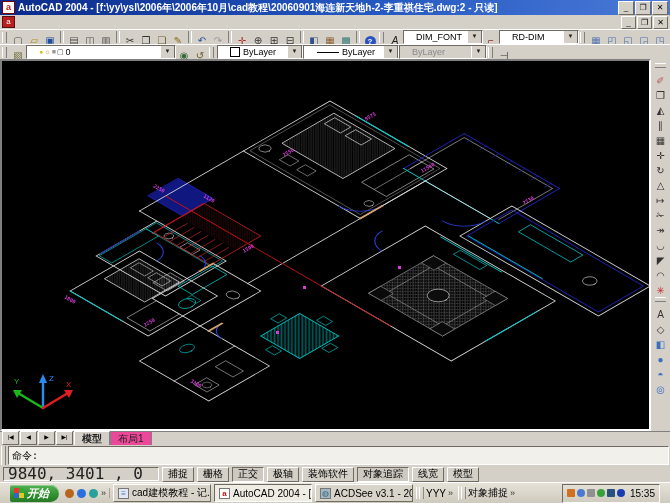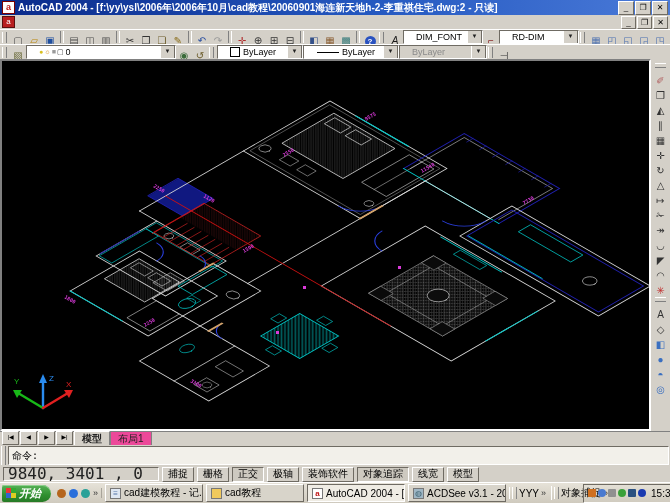--- a/index.html
+++ b/index.html
@@ -79,21 +79,21 @@
   #statusbar{position:absolute;left:0;top:466px;width:670px;height:16px;background:#d4d0c8;display:flex;align-items:center;
     box-sizing:border-box;padding:0 3px;gap:3px;}
   #coords{width:150px;height:12px;font-size:16px;line-height:12px;padding-left:4px;color:#222;
     border:1px solid;border-color:#6f6b63 #fff #fff #6f6b63;flex:none;font-family:"DejaVu Sans Mono",monospace;}
   .sbtn{font-size:10px;height:13px;line-height:12px;padding:0 5px;background:#d4d0c8;flex:none;
     border:1px solid;border-color:#fff #6f6b63 #6f6b63 #fff;}
   .sbtn.pressed{border-color:#6f6b63 #fff #fff #6f6b63;background:#cdc9c0;}
 
   
   #taskbar{position:absolute;left:0;top:482px;width:670px;height:21px;background:linear-gradient(#e6e2d8,#cfcabe);
-    border-top:1px solid #fff;display:flex;align-items:center;box-sizing:border-box;padding:1px 2px;gap:3px;}
+    border-top:1px solid #fff;display:flex;align-items:center;box-sizing:border-box;padding:1px 10px;gap:3px;}
   #startbtn{height:17px;flex:none;display:flex;align-items:center;gap:3px;padding:0 10px 0 4px;
     background:linear-gradient(#57b257,#2f8f2f 60%,#267a26);border-radius:2px 9px 9px 2px;color:#fff;
     font-weight:bold;font-style:italic;font-size:11px;box-shadow:inset 0 1px 0 #8fd08f;}
   .flag{width:10px;height:10px;display:grid;grid-template-columns:5px 5px;grid-template-rows:5px 5px;flex:none;}
   .flag i{display:block;}
   #quick-launch{display:flex;align-items:center;gap:3px;flex:none;padding:0 3px;border-right:1px solid #a8a49a;}
   .qlico{width:9px;height:9px;border-radius:50%;flex:none;}
   .morechev{font-size:9px;color:#333;flex:none;}
   .task{height:16px;flex:none;display:flex;align-items:center;gap:3px;padding:0 4px;font-size:10px;
     background:#d8d4ca;border:1px solid;border-color:#fff #6f6b63 #6f6b63 #fff;width:88px;overflow:hidden;white-space:nowrap;}
@@ -446,24 +446,20 @@
         <span class="qlico" style="background: rgb(181, 101, 29);"></span>
         <span class="qlico" style="background: rgb(42, 111, 219);"></span>
         <span class="qlico" style="background: rgb(42, 161, 152);"></span>
         <span class="morechev">»</span>
       </span>
     <span id="task-area" style="display:flex;gap:3px;align-items:center;">
         <div class="task">
           <span class="taskico" style="background: rgb(223, 231, 242); color: rgb(85, 119, 170);">≡</span>
           <span>cad建模教程 - 记...</span>
         </div>
-        <div class="task">
-          <span class="taskico" style="background: rgb(240, 201, 92); color: rgb(136, 119, 102);"></span>
-          <span>cad教程</span>
-        </div>
         <div class="task active">
           <span class="taskico" style="background: rgb(255, 255, 255); color: rgb(192, 24, 24);">a</span>
           <span>AutoCAD 2004 - [...</span>
         </div>
         <div class="task">
           <span class="taskico" style="background: rgb(159, 182, 196); color: rgb(57, 96, 111);">◍</span>
           <span>ACDSee v3.1 - 20...</span>
         </div>
       </span>
     <span id="bands" style="display:flex;align-items:center;gap:3px;">

